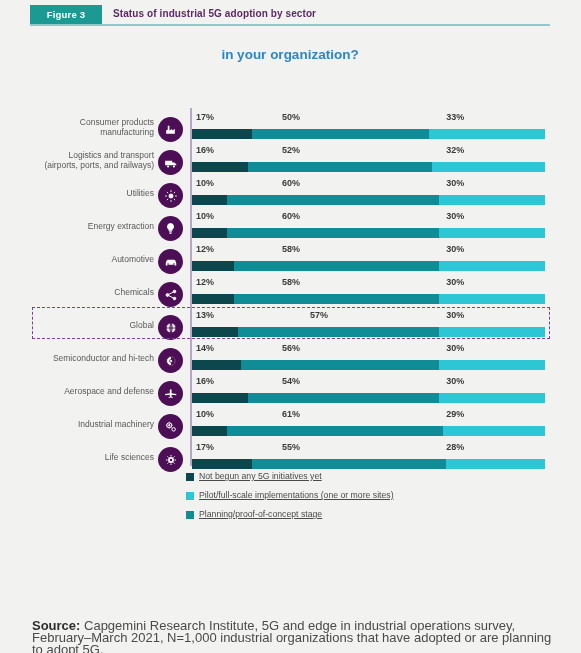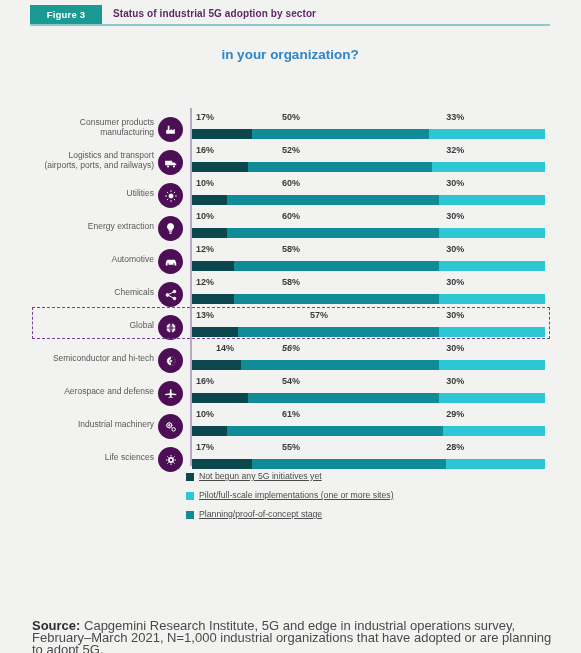--- a/index.html
+++ b/index.html
@@ -342,22 +342,22 @@
             <circle cx="12" cy="12" r="7.6" stroke="#4c0f56" stroke-width="1.4"></circle>
             <path d="M12 5.2a6.8 6.8 0 0 1 0 13.6z" fill="#4c0f56" stroke="none"></path>
             <circle cx="12" cy="12" r="2.6" fill="#fff" stroke="#4c0f56" stroke-width="1.2"></circle>
           </svg>
         </div>
         <div class="bar">
           <div class="seg seg-a" style="left: 0px; width: 49.42px; background: rgb(13, 71, 78);"></div>
           <div class="seg seg-b" style="left: 49.42px; width: 197.68px; background: rgb(16, 140, 150);"></div>
           <div class="seg seg-c" style="left: 247.1px; width: 105.9px; background: rgb(44, 198, 212);"></div>
         </div>
-        <div class="val" style="left: 196px; margin-left: 20px;">14%</div>
-        <div class="val" style="left: 282.015px; font-style: italic;">56%</div>
+        <div class="val" style="left: 196px;">14%</div>
+        <div class="val" style="left: 282.015px;">56%</div>
         <div class="val" style="left: 446.16px;">30%</div>
       </div>
       <div class="row" style="top: 356px;">
         <div class="row-label one-line">
           <div>Aerospace and defense</div>
         </div>
         <div class="row-icon">
           <svg width="14" height="14" viewBox="0 0 24 24" fill="#fff">
             <path d="M21 12l-8-1.2V5.5a1.5 1.5 0 0 0-3 0v5.3L2 12v2l8-.9v3.4l-2.4 1.4V19l3.9-.9 3.9.9v-1.1L13 16.5v-3.4l8 .9z"></path>
           </svg>

